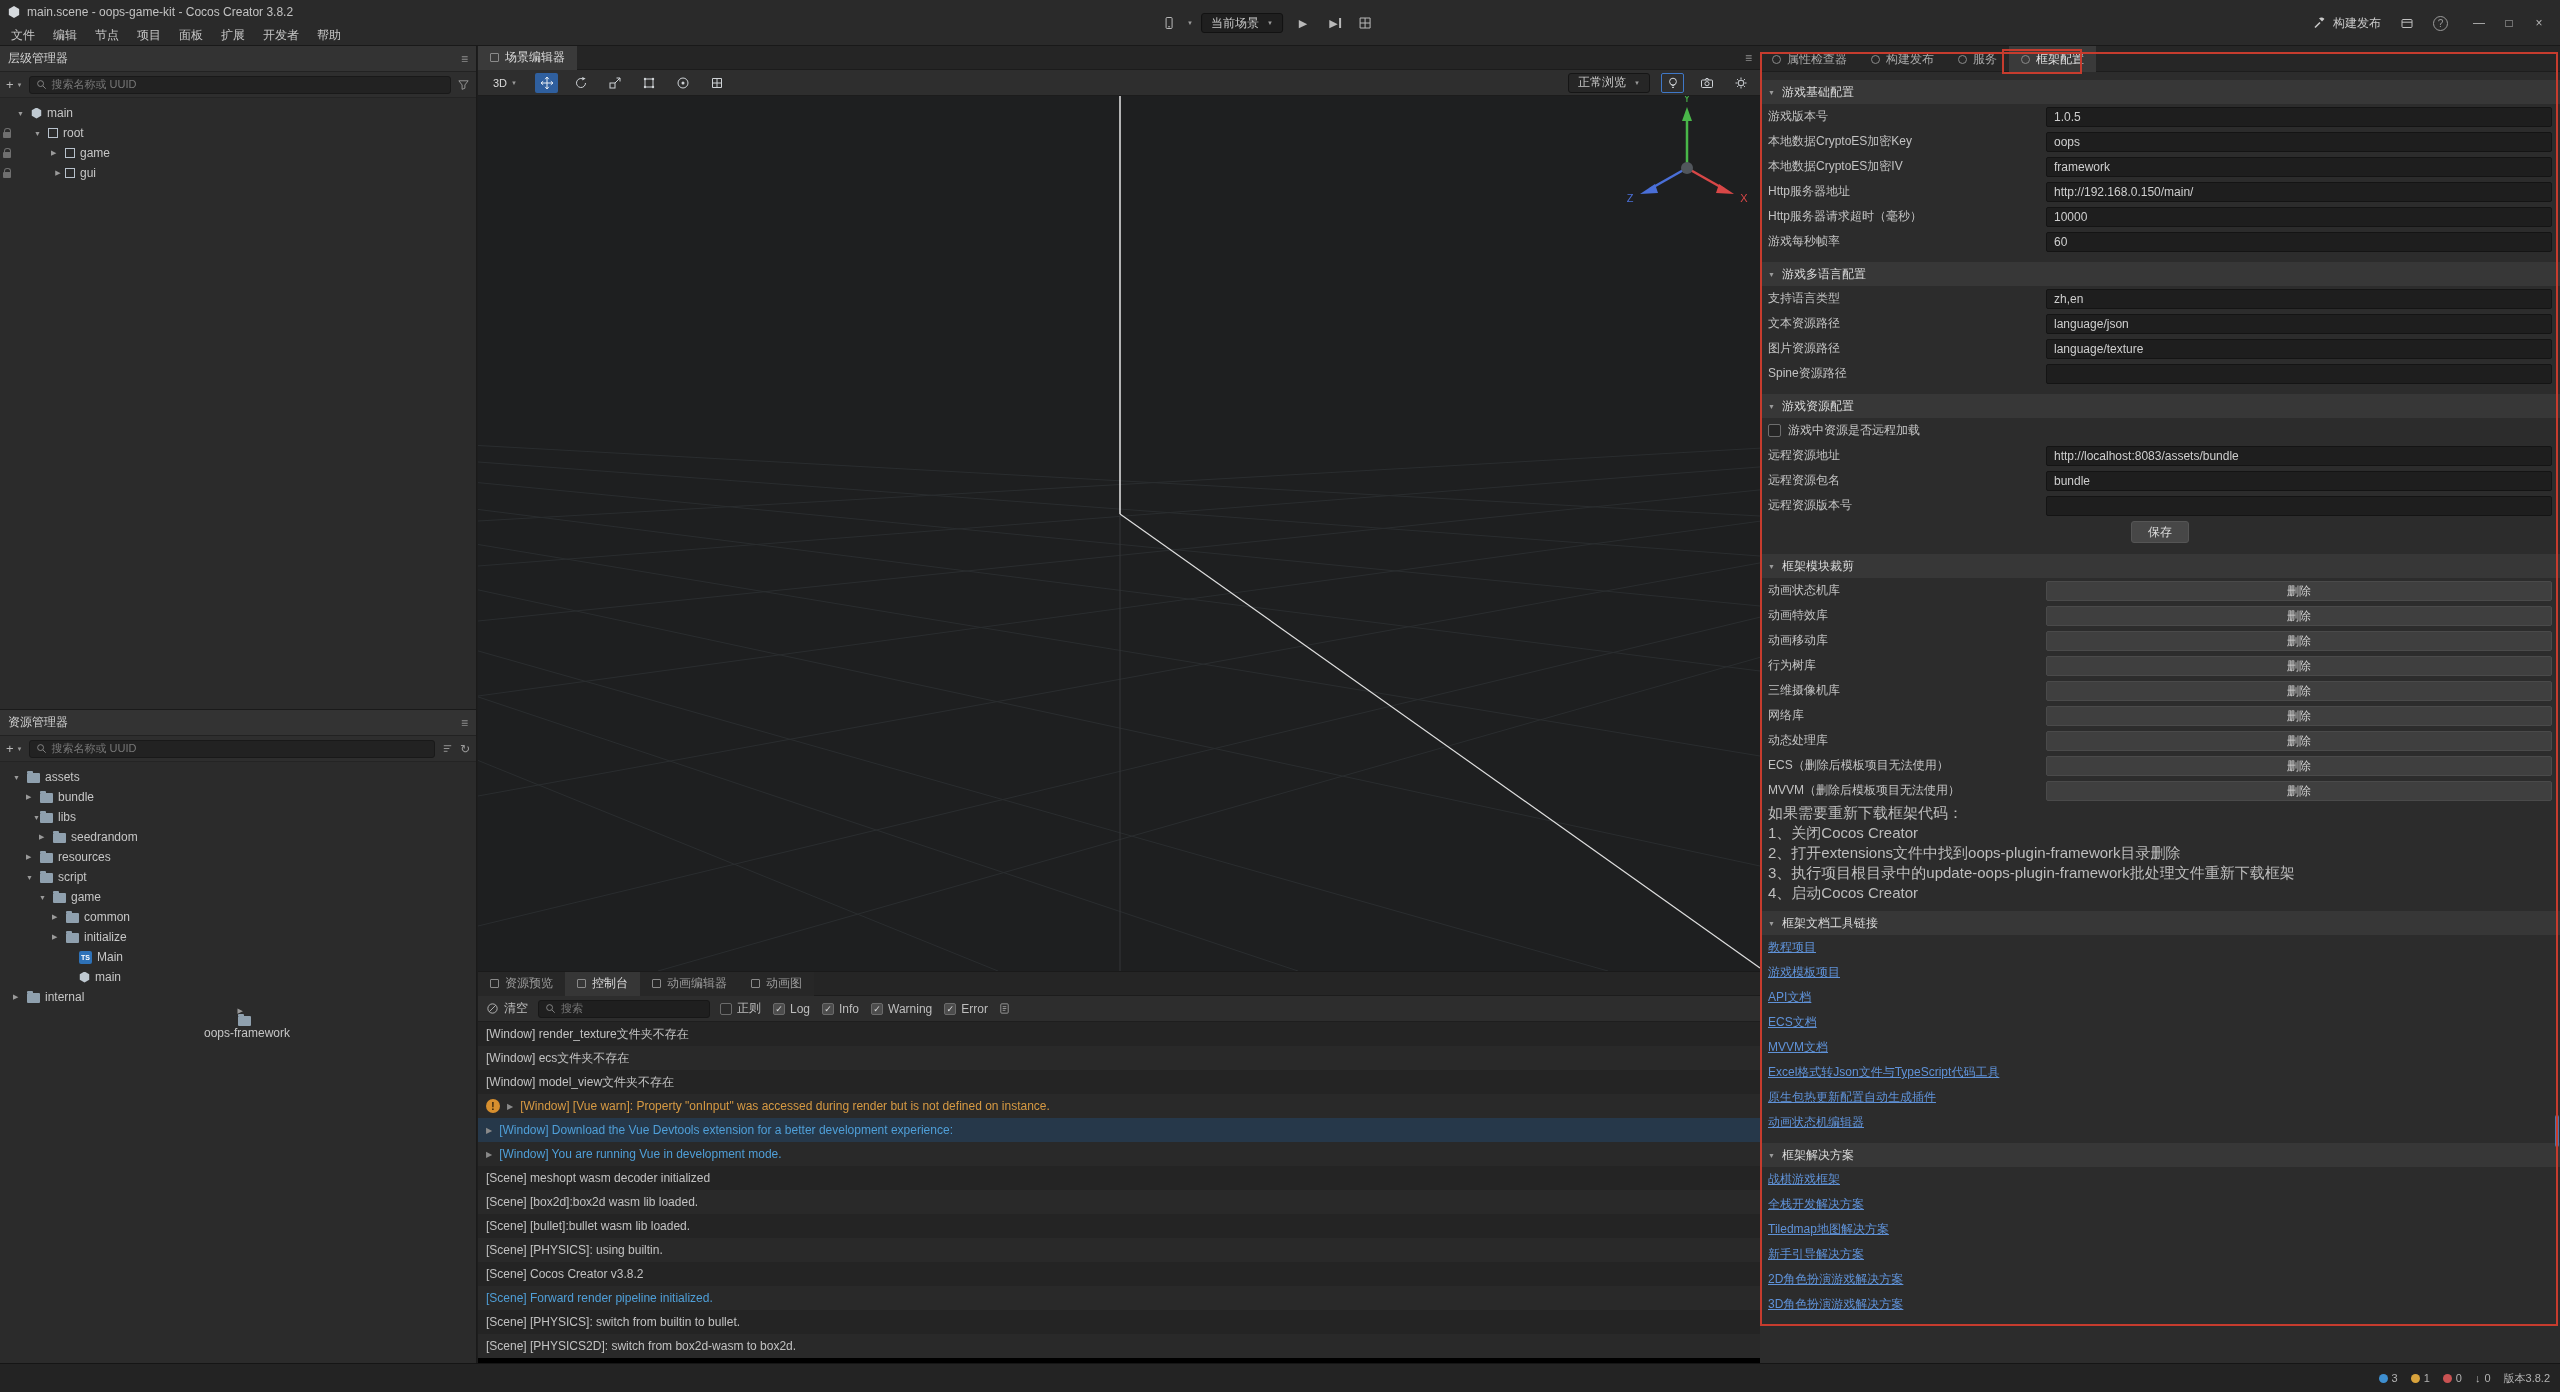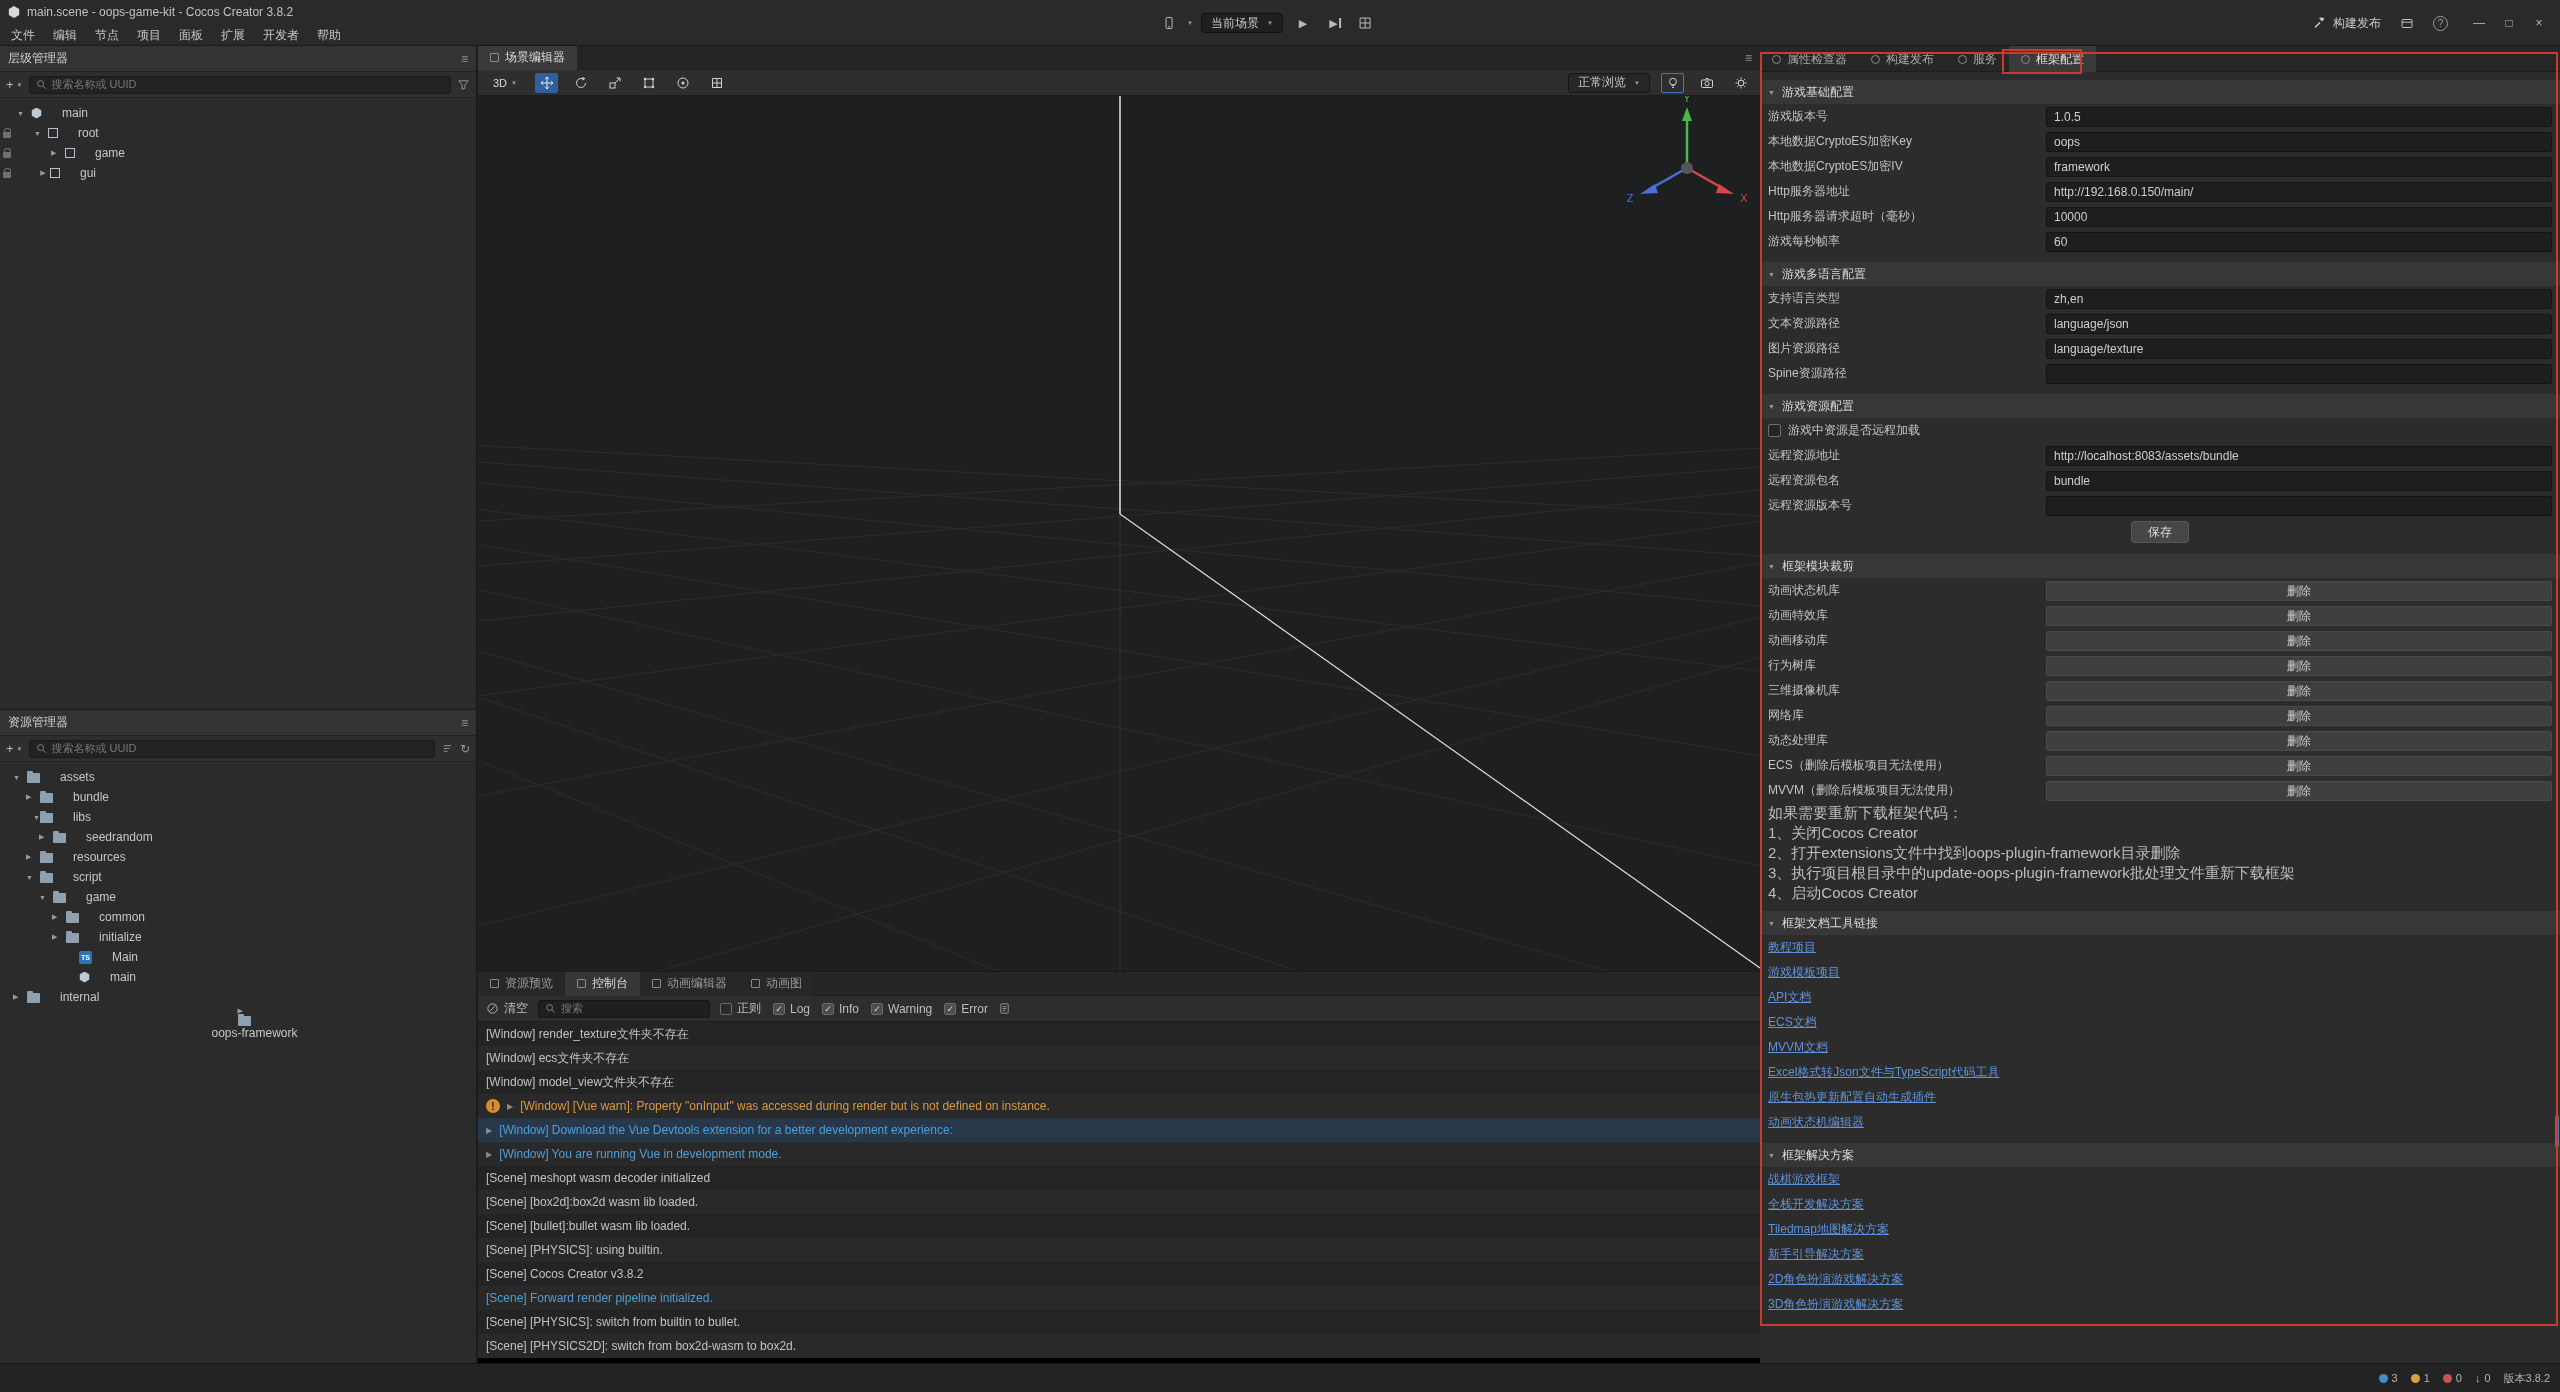--- a/index.html
+++ b/index.html
@@ -33,21 +33,21 @@
   .plus{font-size:13px;line-height:1}
   .searchbox{flex:1;height:18px;background:#222;border:1px solid #191919;border-radius:3px;display:flex;align-items:center;gap:5px;padding:0 6px;overflow:hidden}
   .ph{color:#787878;font-size:11px;white-space:nowrap}
   .mag{flex:none}
   
   #hier-panel{position:absolute;left:0;top:46px;width:477px;height:663px;background:#2b2b2b;border-right:1px solid #1a1a1a;display:flex;flex-direction:column}
   #assets-panel{position:absolute;left:0;top:709px;width:477px;height:654px;background:#2b2b2b;border-right:1px solid #1a1a1a;border-top:1px solid #1a1a1a;display:flex;flex-direction:column}
   .tree{padding-top:5px;overflow:hidden;flex:1}
   .trow{position:relative;height:20px;display:flex;align-items:center;white-space:nowrap}
   .tarrow{width:14px;flex:none;font-size:7px;color:#9a9a9a}
-  .tlabel{font-size:12px;color:#c6c6c6;margin-left:20px}
+  .tlabel{font-size:12px;color:#c6c6c6;margin-left:5px}
   .lk{display:none}
   .lk.on{display:block;position:absolute;left:3px;top:9px;width:8px;height:6px;background:#6f6f6f;border-radius:1px}
   .lk.on::before{content:"";position:absolute;left:1px;top:-4px;width:5px;height:4px;border:1px solid #6f6f6f;border-bottom:none;border-radius:3px 3px 0 0}
   .ic{flex:none;display:inline-flex;align-items:center;justify-content:center}
   .ic.folder{width:13px;height:10px;background:#8fa0ae;border-radius:1px;position:relative;margin-top:1px}
   .ic.folder::before{content:"";position:absolute;top:-2px;left:0;width:6px;height:2px;background:#8fa0ae;border-radius:1px 1px 0 0}
   .ic.cube{width:10px;height:10px;border:1px solid #b8c2cc}
   .ic.hex{width:11px;height:11px;background:#bfc9d1;clip-path:polygon(50% 0,93% 25%,93% 75%,50% 100%,7% 75%,7% 25%)}
   .ic.ts{width:13px;height:13px;background:#2e72b8;border-radius:2px;color:#fff;font-size:7px;font-weight:bold}
   
@@ -226,21 +226,21 @@
           <span class="tlabel">root</span>
         </div>
 
         <div class="trow" style="padding-left: 51px;">
           <span class="lk on"></span>
           <span class="tarrow">▶</span>
           <span class="ic cube"></span>
           <span class="tlabel">game</span>
         </div>
 
-        <div class="trow" style="padding-left: 36px; text-align: center;">
+        <div class="trow" style="padding-left: 51px; text-align: center;">
           <span class="lk on"></span>
           <span class="tarrow">▶</span>
           <span class="ic cube"></span>
           <span class="tlabel">gui</span>
         </div>
       </div>
   </section>
 
   <section id="assets-panel">
     <div class="phead">

